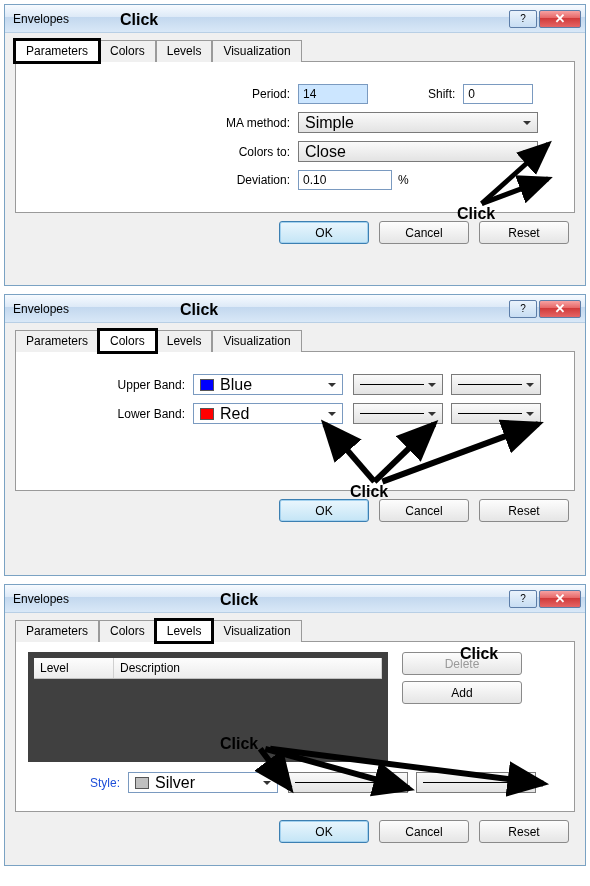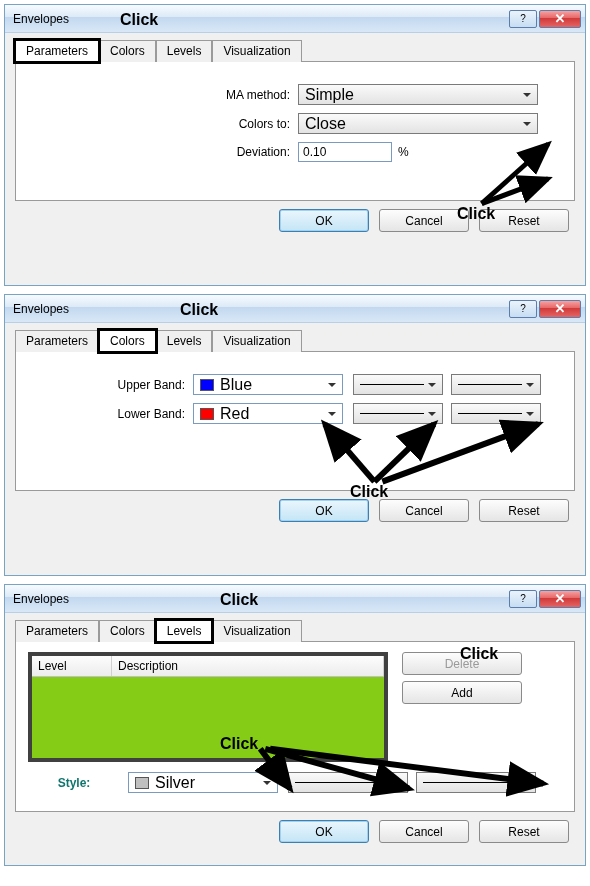--- a/index.html
+++ b/index.html
@@ -72,21 +72,21 @@
     outline-offset: -1px;
   }
   .panel {
     border: 1px solid #9a9a9a;
     background: #fff;
     padding: 14px 12px 14px 12px;
     min-height: 140px;
   }
   .row { display: flex; align-items: center; margin: 8px 0; }
   .lbl { width: 165px; text-align: right; padding-right: 8px; }
-  .lbl2 { width: 100px; text-align: center; padding-right: 8px; color:#0f766e;font-weight:bold;}
+  .lbl2 { width: 100px; text-align: right; padding-right: 8px; color:#1d4ed8;}
   .paramlbl { width: 270px; text-align: right; padding-right: 8px; }
   input.txt {
     height: 20px; border: 1px solid #7a9ac0; padding: 1px 4px;
     font-size: 12px; background: #fff;
   }
   .txt.period { width: 70px; }
   .txt.shift  { width: 70px; }
   .txt.dev    { width: 94px; }
   .combo {
     height: 21px; border: 1px solid #7a7a7a;
@@ -131,21 +131,21 @@
     font-weight: bold;
     font-size: 16px;
     color: #000;
     pointer-events: none;
   }
   svg.arrows {
     position: absolute; left:0; top:0; width:100%; height:100%;
     pointer-events:none;
   }
   .listbox {
-    border: 4px solid #404040; background:#84cc16;
+    border: 6px solid #404040; background:#404040;
     width: 360px; height: 110px;
   }
   .listhdr { display:flex; background: linear-gradient(#fdfdfd,#ececec); border-bottom:1px solid #c0c0c0;}
   .listhdr div { padding:3px 6px; border-right:1px solid #d0d0d0; font-size:12px;}
   .pct { margin-left:6px; }
   .shiftlbl { margin-left: 60px; margin-right: 8px; }
 </style>
 </head>
 <body>
 
@@ -156,20 +156,26 @@
     <div class="titlebtn close">✕</div>
   </div>
   <div class="body">
     <div class="tabs">
       <div class="tab active boxed">Parameters</div>
       <div class="tab">Colors</div>
       <div class="tab">Levels</div>
       <div class="tab">Visualization</div>
     </div>
     <div class="panel">
+      <div class="row">
+        <span class="paramlbl">Period:</span>
+        <input class="txt period" style="background: rgb(204, 230, 255);" value="14">
+        <span class="shiftlbl">Shift:</span>
+        <input class="txt shift" value="0" style="">
+      </div>
       <div class="row">
         <span class="paramlbl">MA method:</span>
         <div class="combo wide">
             <span>Simple</span>
           </div>
       </div>
       <div class="row">
         <span class="paramlbl">Colors to:</span>
         <div class="combo wide">
             <span>Close</span>

